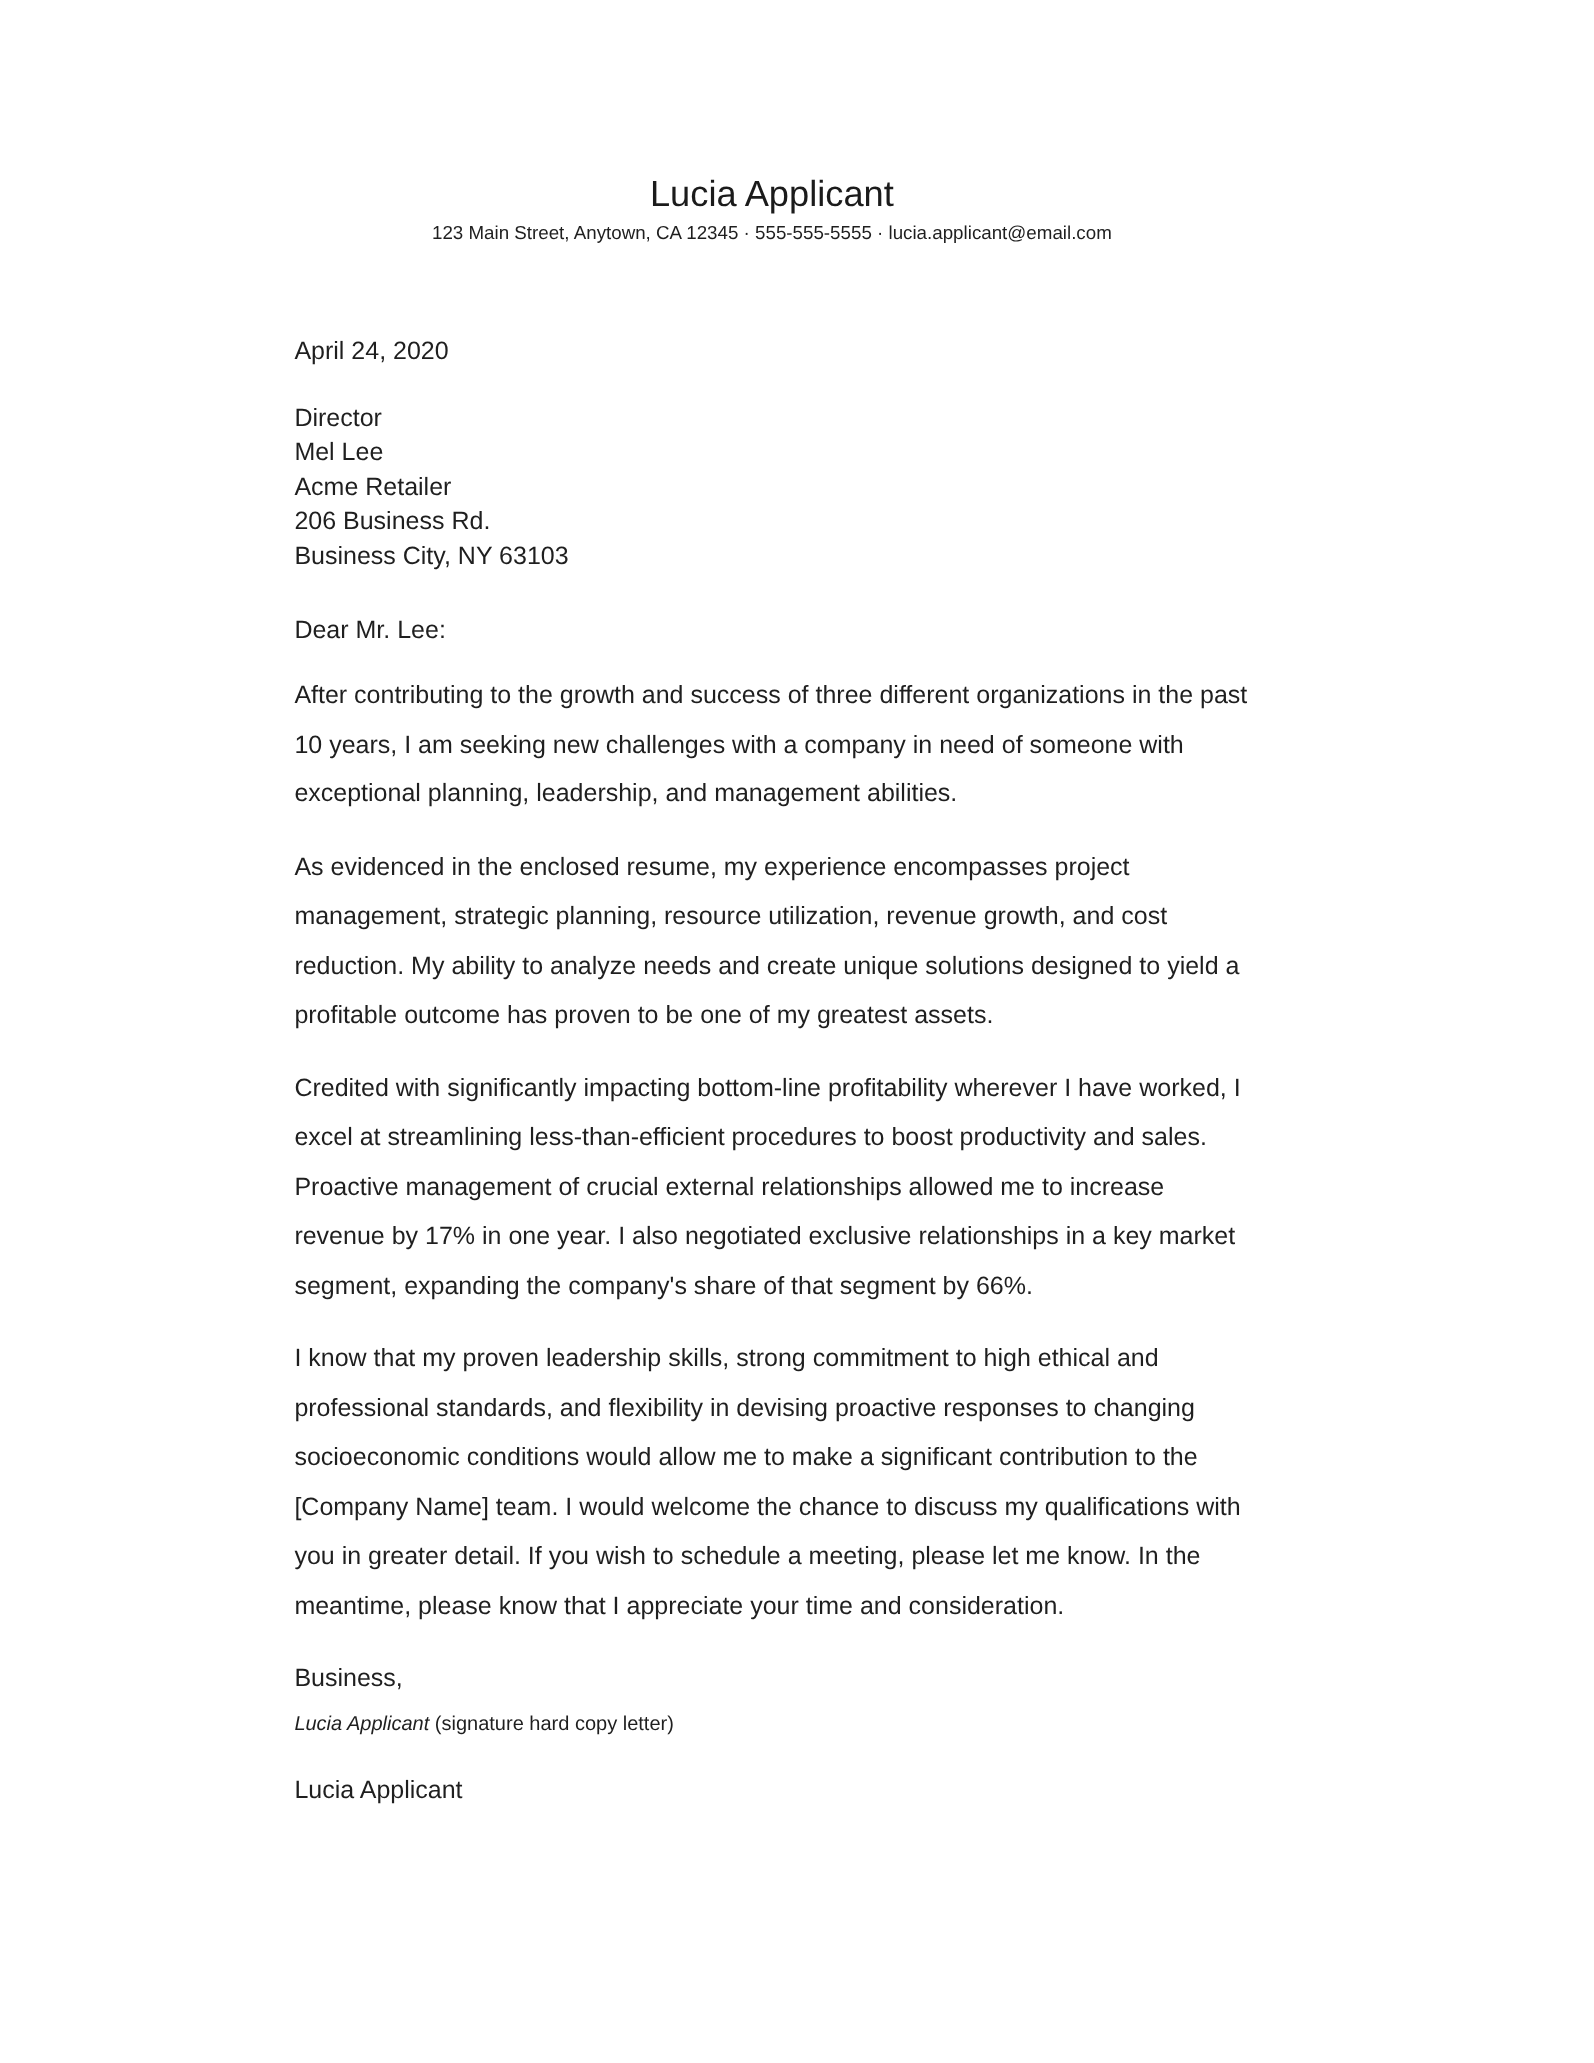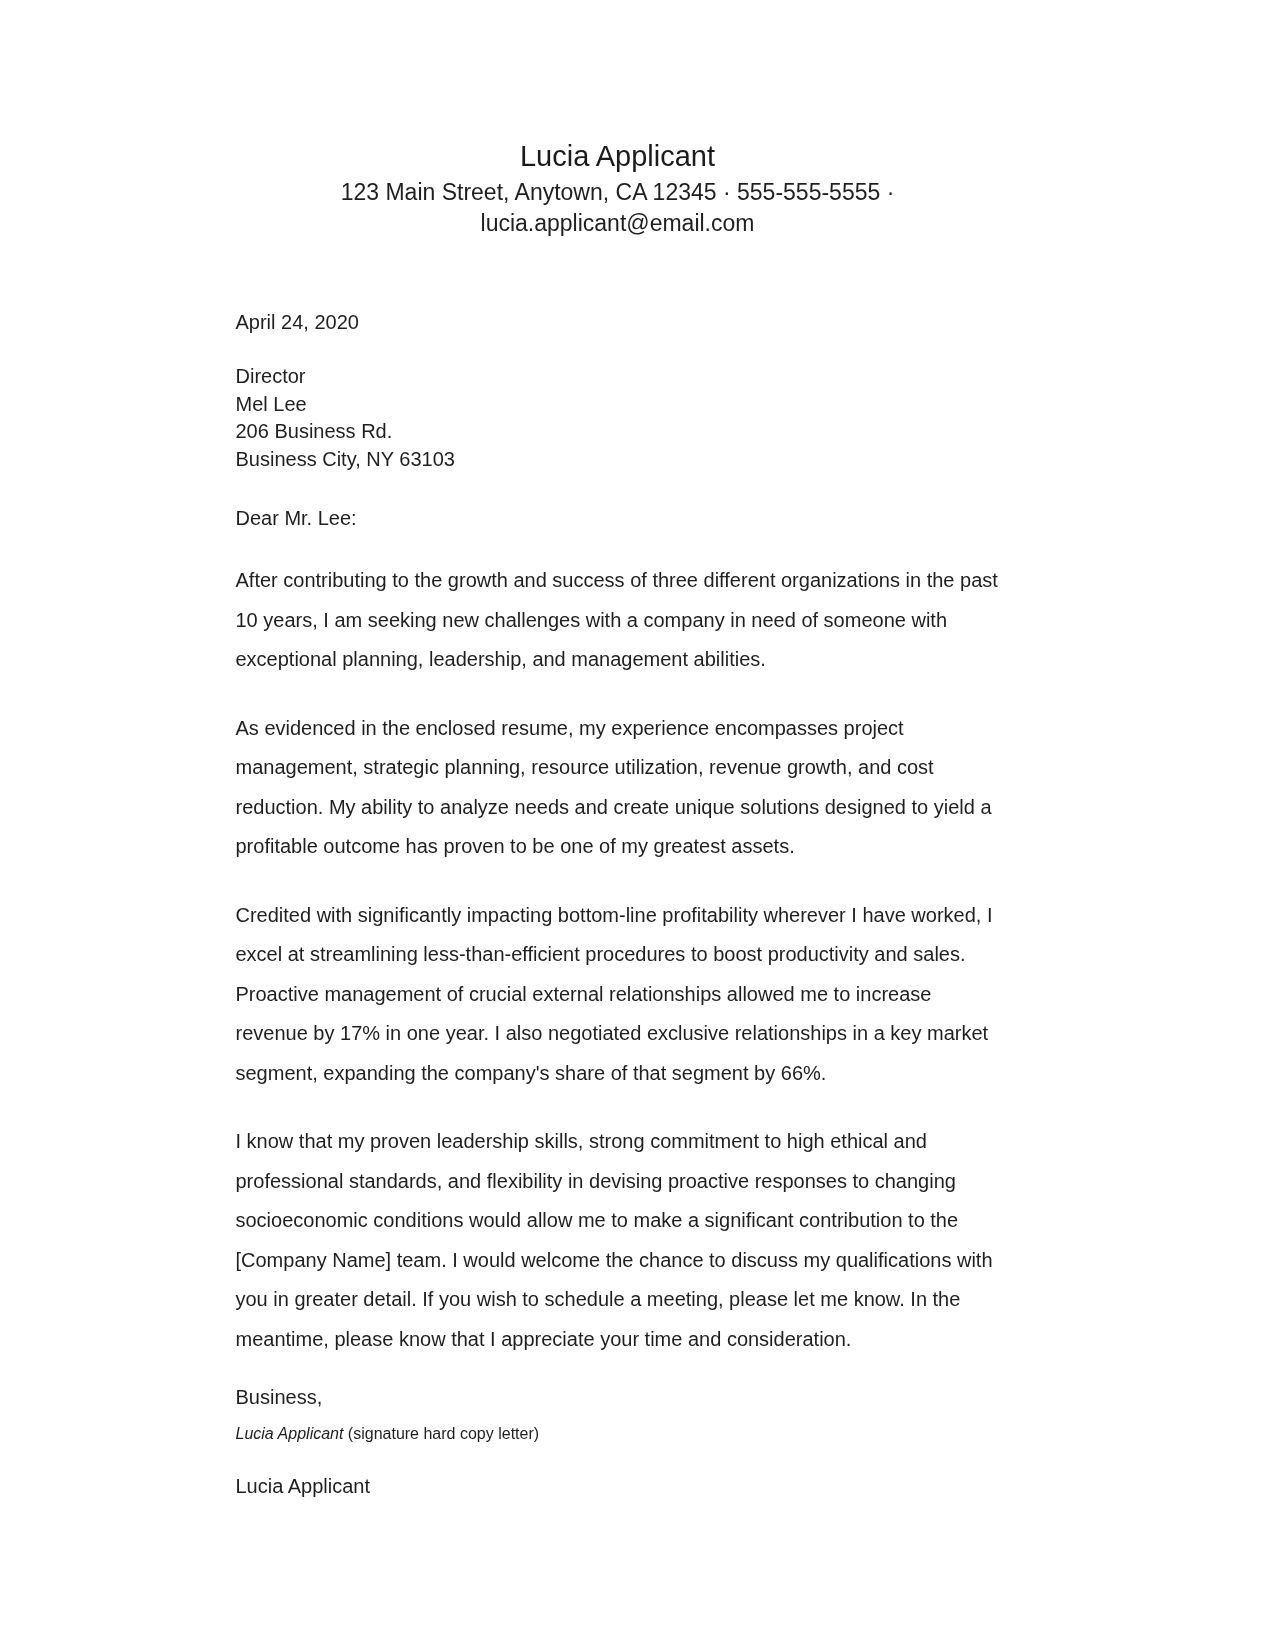--- a/index.html
+++ b/index.html
@@ -24,41 +24,41 @@
   }
   .sender-name {
     margin: 0;
     font-size: 29px;
     font-weight: 400;
     line-height: 1.25;
     color: #1b1b1b;
   }
   .sender-contact {
     margin-top: 3px;
-    font-size: 23px;
+    font-size: 15px;
     line-height: 1.35;
     color: #1f1f1f;
   }
   .letter-date {
     margin-top: 70px;
     font-size: 20px;
     line-height: 27px;
   }
   .recipient-block {
     margin-top: 27px;
     font-size: 20px;
     line-height: 27.5px;
   }
   .salutation {
     margin-top: 32px;
     font-size: 20px;
     line-height: 27px;
   }
   .body-paragraph {
-    margin: 29px 0 0 0;
+    margin: 19px 0 0 0;
     font-size: 20px;
     line-height: 39.5px;
     text-align: left;
   }
   .closing {
     margin-top: 25px;
     font-size: 20px;
     line-height: 27px;
   }
   .signature-line {
@@ -83,20 +83,21 @@
   <header class="letter-header">
     <h1 class="sender-name">Lucia Applicant</h1>
     <div class="sender-contact">123 Main Street, Anytown, CA 12345 · 555-555-5555 · lucia.applicant@email.com</div>
   </header>
 
   <div class="letter-date">April 24, 2020</div>
 
   <div class="recipient-block">
     <div>Director</div>
     <div>Mel Lee</div>
+    <div>Acme Retailer</div>
     <div>206 Business Rd.</div>
     <div>Business City, NY 63103</div>
   </div>
 
   <div class="salutation">Dear Mr. Lee:</div>
 
   <p class="body-paragraph">After contributing to the growth and success of three different organizations in the past 10 years, I am seeking new challenges with a company in need of someone with exceptional planning, leadership, and management abilities.</p>
 
   <p class="body-paragraph">As evidenced in the enclosed resume, my experience encompasses project management, strategic planning, resource utilization, revenue growth, and cost reduction. My ability to analyze needs and create unique solutions designed to yield a profitable outcome has proven to be one of my greatest assets.</p>
 

